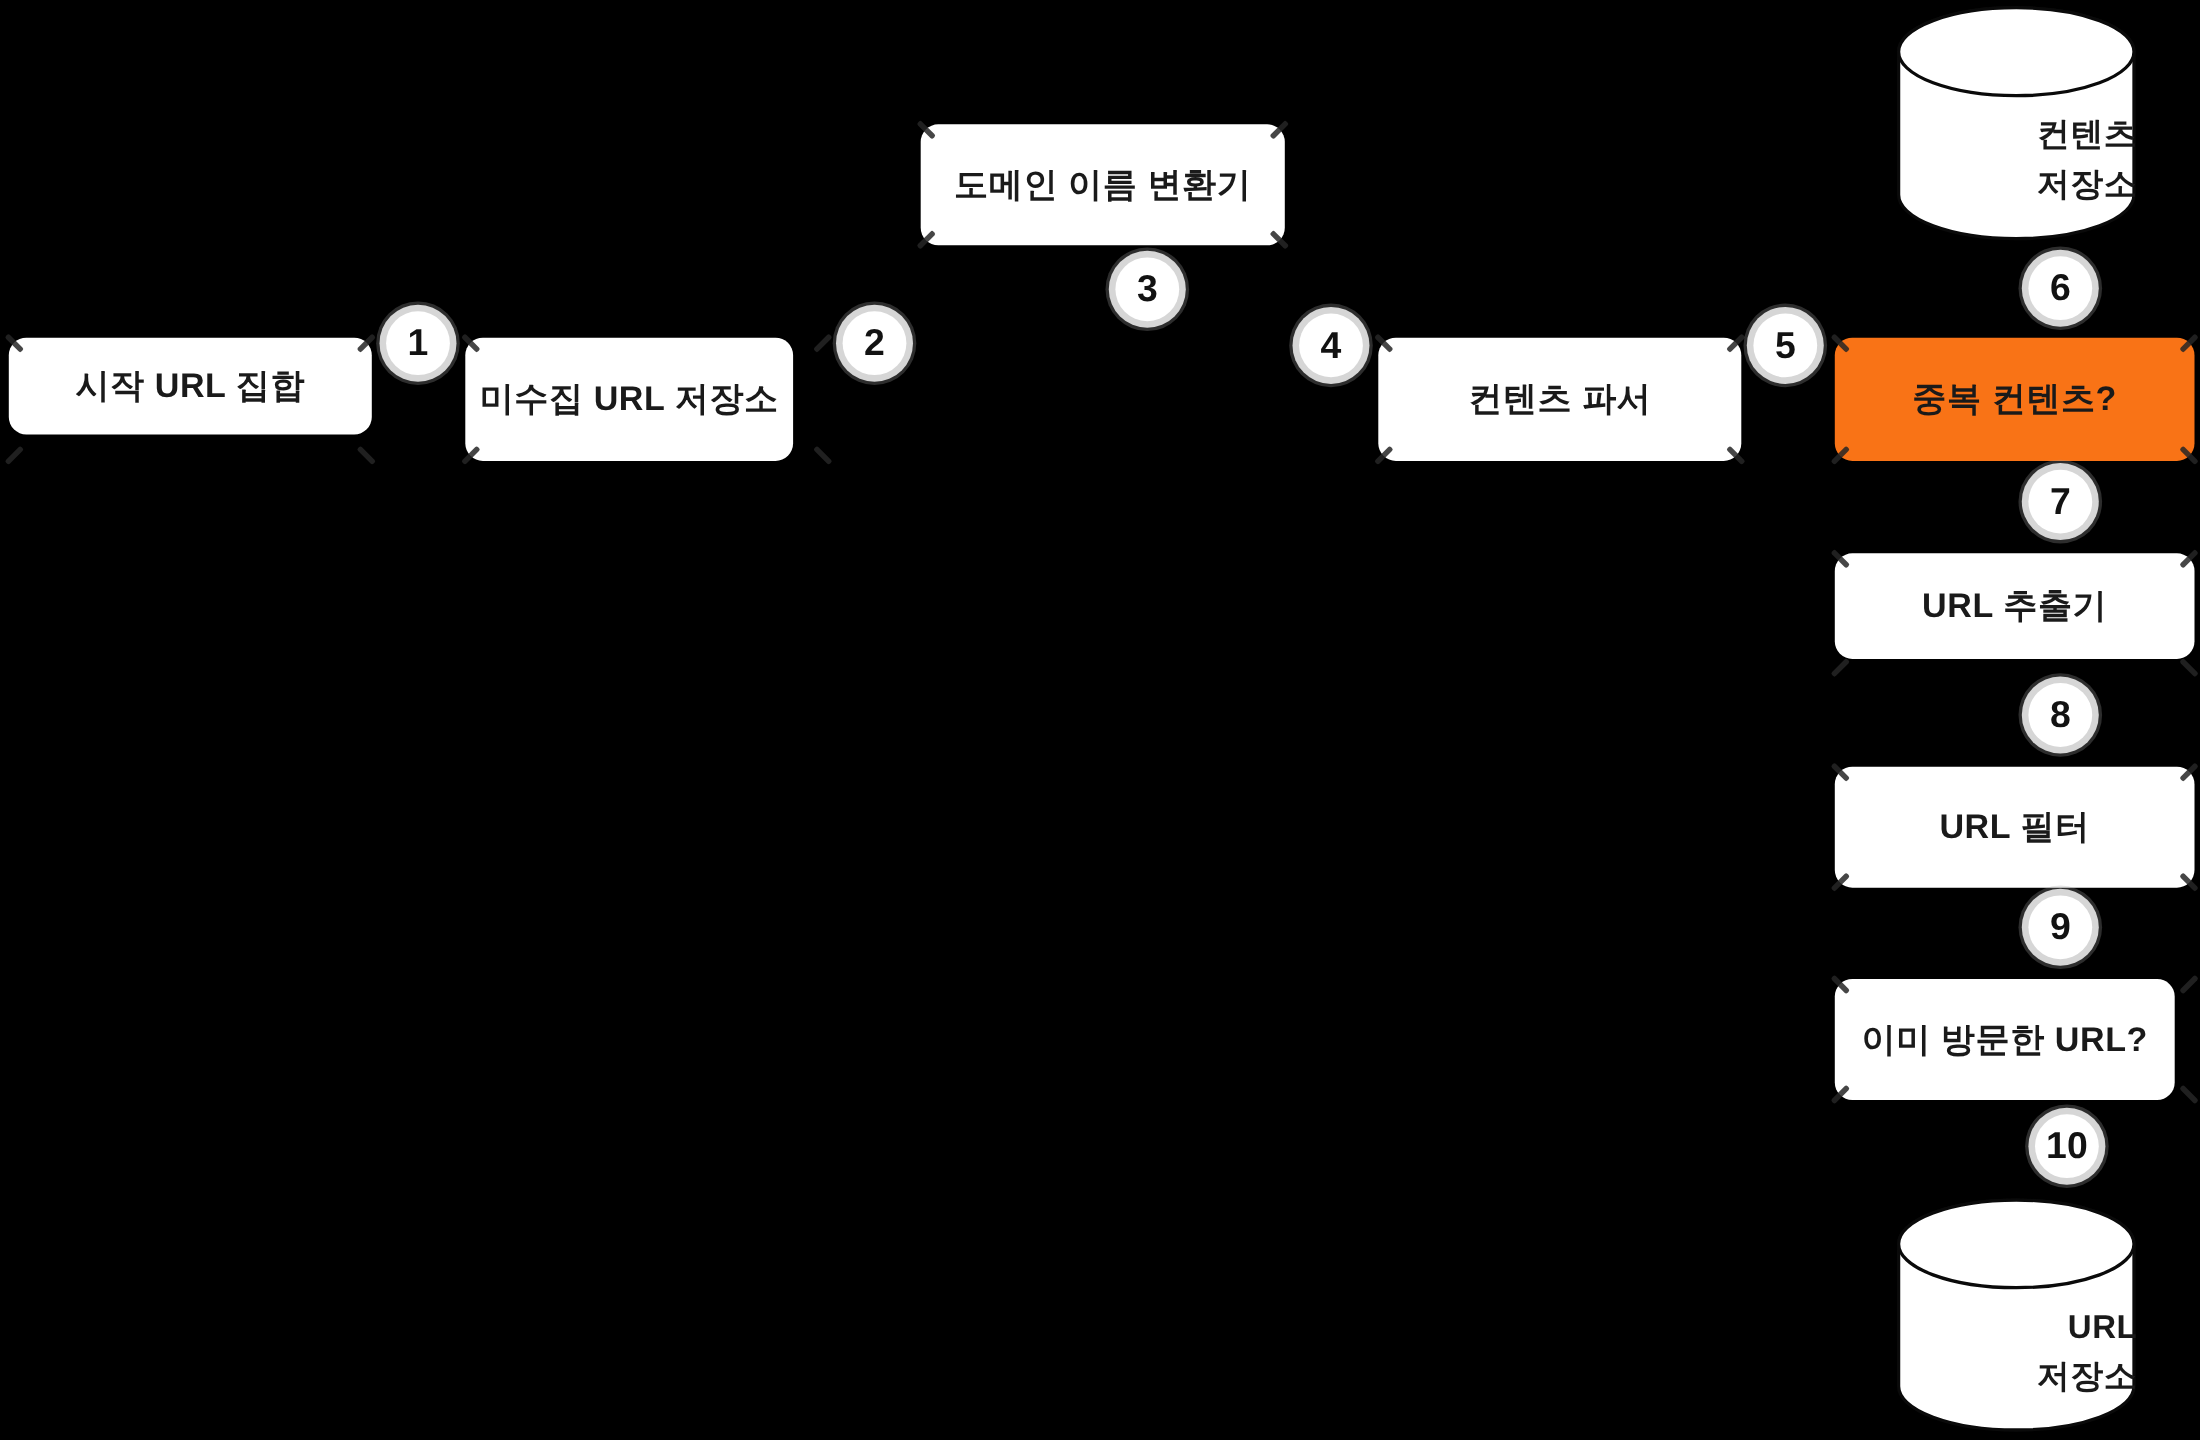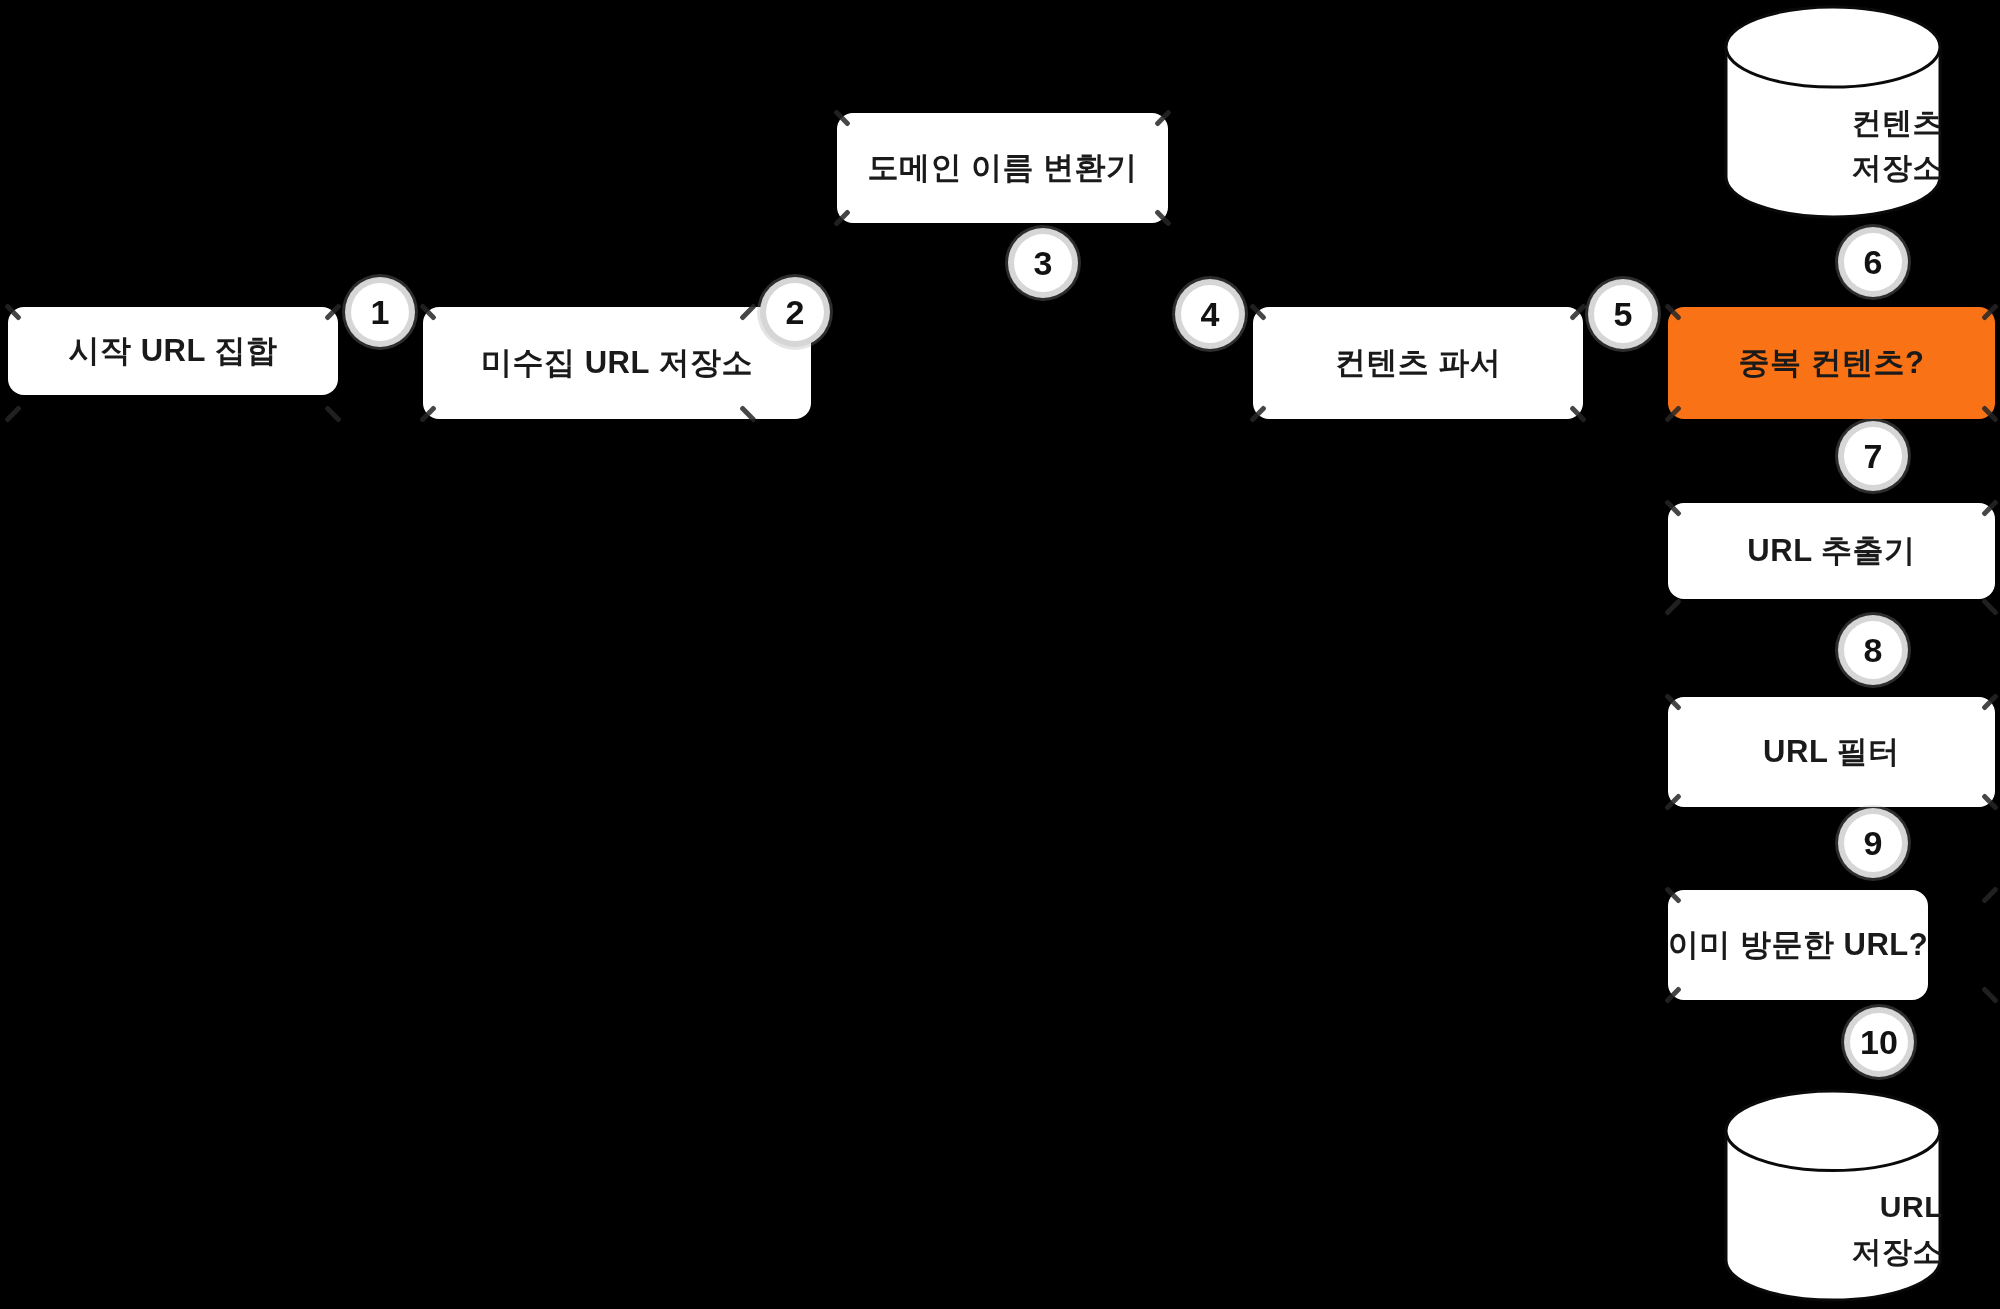--- a/index.html
+++ b/index.html
@@ -78,21 +78,21 @@
 <body>
 
 <div class="stage" style="width: 2000px; height: 1309px; background: rgb(0, 0, 0);">
     <div class="node-box" style="left: 8px; top: 307px; width: 330px; height: 88px; background: rgb(255, 255, 255);">
       <span class="label" style="color: rgb(26, 26, 26);">시작 URL 집합</span>
       <div class="corner-tick" style="background: rgb(38, 38, 38); left: 5px; top: 5px; transform: translate(-50%, -50%) rotate(45deg);"></div>
       <div class="corner-tick" style="background: rgb(38, 38, 38); left: 325px; top: 5px; transform: translate(-50%, -50%) rotate(-45deg);"></div>
       <div class="corner-tick" style="background: rgb(38, 38, 38); left: 5px; top: 107px; transform: translate(-50%, -50%) rotate(-45deg);"></div>
       <div class="corner-tick" style="background: rgb(38, 38, 38); left: 325px; top: 107px; transform: translate(-50%, -50%) rotate(45deg);"></div>
     </div>
-    <div class="node-box" style="left: 423px; top: 307px; width: 388px; height: 112px; background: rgb(255, 255, 255);">
+    <div class="node-box" style="left: 423px; top: 307px; width: 298px; height: 112px; background: rgb(255, 255, 255);">
       <span class="label" style="color: rgb(26, 26, 26);">미수집 URL 저장소</span>
       <div class="corner-tick" style="background: rgb(38, 38, 38); left: 5px; top: 5px; transform: translate(-50%, -50%) rotate(45deg);"></div>
       <div class="corner-tick" style="background: rgb(38, 38, 38); left: 325px; top: 5px; transform: translate(-50%, -50%) rotate(-45deg);"></div>
       <div class="corner-tick" style="background: rgb(38, 38, 38); left: 5px; top: 107px; transform: translate(-50%, -50%) rotate(-45deg);"></div>
       <div class="corner-tick" style="background: rgb(38, 38, 38); left: 325px; top: 107px; transform: translate(-50%, -50%) rotate(45deg);"></div>
     </div>
     <div class="node-box" style="left: 837px; top: 113px; width: 331px; height: 110px; background: rgb(255, 255, 255);">
       <span class="label" style="color: rgb(26, 26, 26);">도메인 이름 변환기</span>
       <div class="corner-tick" style="background: rgb(38, 38, 38); left: 5px; top: 5px; transform: translate(-50%, -50%) rotate(45deg);"></div>
       <div class="corner-tick" style="background: rgb(38, 38, 38); left: 326px; top: 5px; transform: translate(-50%, -50%) rotate(-45deg);"></div>
@@ -120,21 +120,21 @@
       <div class="corner-tick" style="background: rgb(38, 38, 38); left: 5px; top: 104px; transform: translate(-50%, -50%) rotate(-45deg);"></div>
       <div class="corner-tick" style="background: rgb(38, 38, 38); left: 322px; top: 104px; transform: translate(-50%, -50%) rotate(45deg);"></div>
     </div>
     <div class="node-box" style="left: 1668px; top: 697px; width: 327px; height: 110px; background: rgb(255, 255, 255);">
       <span class="label" style="color: rgb(26, 26, 26);">URL 필터</span>
       <div class="corner-tick" style="background: rgb(38, 38, 38); left: 5px; top: 5px; transform: translate(-50%, -50%) rotate(45deg);"></div>
       <div class="corner-tick" style="background: rgb(38, 38, 38); left: 322px; top: 5px; transform: translate(-50%, -50%) rotate(-45deg);"></div>
       <div class="corner-tick" style="background: rgb(38, 38, 38); left: 5px; top: 105px; transform: translate(-50%, -50%) rotate(-45deg);"></div>
       <div class="corner-tick" style="background: rgb(38, 38, 38); left: 322px; top: 105px; transform: translate(-50%, -50%) rotate(45deg);"></div>
     </div>
-    <div class="node-box" style="left: 1668px; top: 890px; width: 260px; height: 110px; background: rgb(255, 255, 255);">
+    <div class="node-box" style="left: 1668px; top: 890px; width: 309px; height: 110px; background: rgb(255, 255, 255);">
       <span class="label" style="color: rgb(26, 26, 26);">이미 방문한 URL?</span>
       <div class="corner-tick" style="background: rgb(38, 38, 38); left: 5px; top: 5px; transform: translate(-50%, -50%) rotate(45deg);"></div>
       <div class="corner-tick" style="background: rgb(38, 38, 38); left: 322px; top: 5px; transform: translate(-50%, -50%) rotate(-45deg);"></div>
       <div class="corner-tick" style="background: rgb(38, 38, 38); left: 5px; top: 105px; transform: translate(-50%, -50%) rotate(-45deg);"></div>
       <div class="corner-tick" style="background: rgb(38, 38, 38); left: 322px; top: 105px; transform: translate(-50%, -50%) rotate(45deg);"></div>
     </div>
     <div class="node-cylinder" style="left: 1723px; top: 3px; width: 220px; height: 217px;">
       <svg viewBox="0 0 220 217" preserveAspectRatio="none">
         <path d="M3,44 A107,40 0 0 1 217,44 L217,174 A107,40 0 0 1 3,174 Z" fill="#ffffff" stroke="#0a0a0a" stroke-width="3"></path>
         <ellipse cx="110" cy="44" rx="107" ry="40" fill="#ffffff" stroke="#0a0a0a" stroke-width="3"></ellipse>

